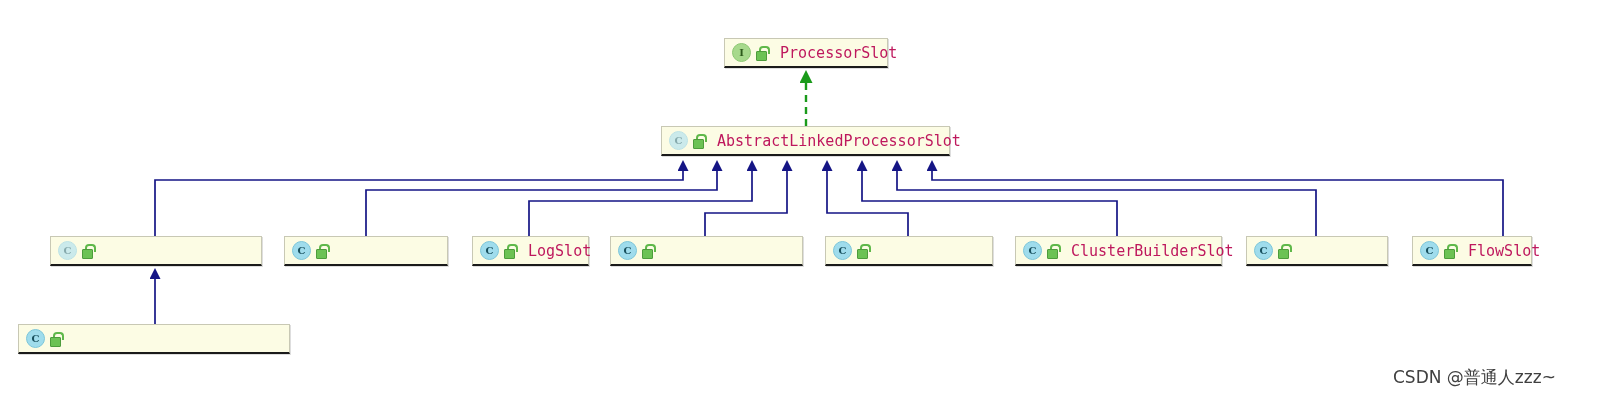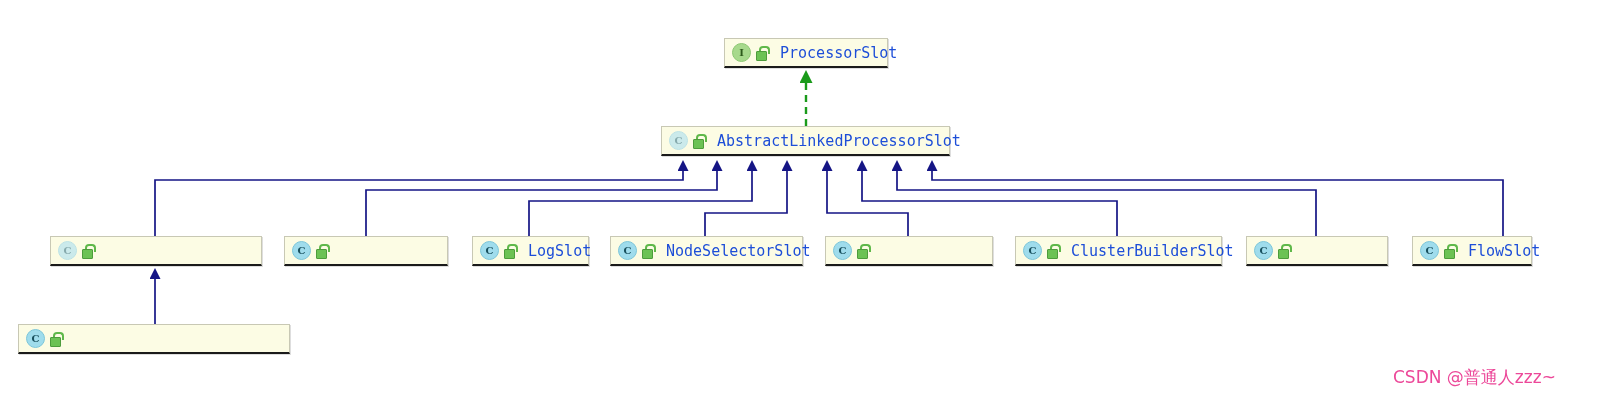--- a/index.html
+++ b/index.html
@@ -24,21 +24,21 @@
     box-shadow:1px 1px 0 rgba(0,0,0,0.13);
     display:flex;
     align-items:center;
     height:30px;
     padding:0 11px 0 7px;
     white-space:nowrap;
   }
   .node .glyphs{display:flex;align-items:center;flex:none;}
   .node .label{
     font-size:15px;
-    color:#1d4ed8;
+    color:#be185d;
     letter-spacing:0px;
     margin-left:12px;
     line-height:30px;
   }
 
   
   .badge{
     width:17px;height:17px;border-radius:50%;
     display:inline-flex;align-items:center;justify-content:center;
     font-size:10px;font-weight:bold;
@@ -57,21 +57,21 @@
     border-radius:4px 4px 0 0;
   }
   .lock .body{
     position:absolute;left:0;top:5px;width:9px;height:8px;
     background:#6cc254;border:1px solid #4d9c3c;border-radius:1px;
   }
 
   
   #watermark{
     position:absolute;
-    color:#ec4899;
+    color:#404040;
     font-family:"DejaVu Sans","Liberation Sans",sans-serif;
     font-size:17px;
     white-space:nowrap;
     user-select:none;
   }
 </style>
 </head>
 <body>
 
 <div id="stage">
@@ -174,21 +174,20 @@
   </div>
 
   <div class="node" style="left:610px;top:236px;width:193px;">
     <span class="glyphs">
       <span class="badge badge-class">C</span>
       <span class="lock">
         <span class="shackle"></span>
           <span class="body"></span>
       </span>
     </span>
-    <span class="label">NodeSelectorSlot</span>
   </div>
 
   <div class="node" style="left:825px;top:236px;width:168px;">
     <span class="glyphs">
       <span class="badge badge-class">C</span>
       <span class="lock">
         <span class="shackle"></span>
           <span class="body"></span>
       </span>
     </span>

